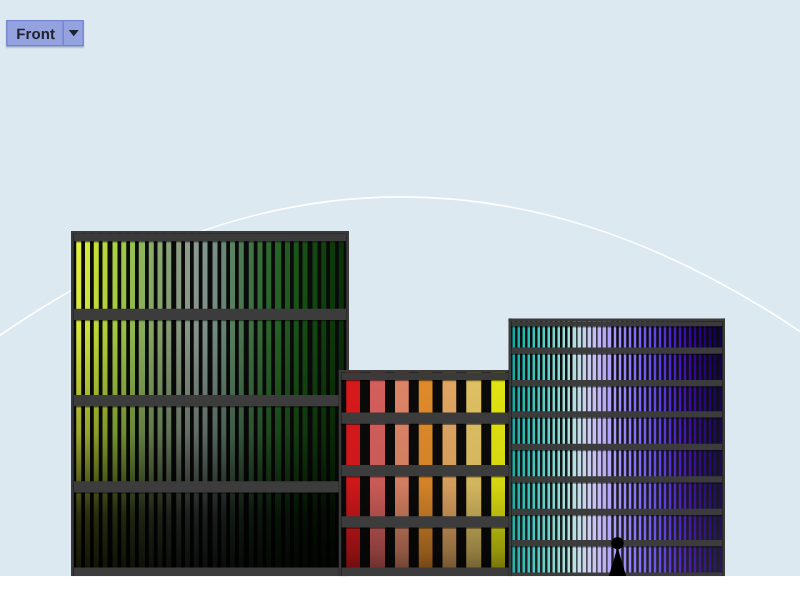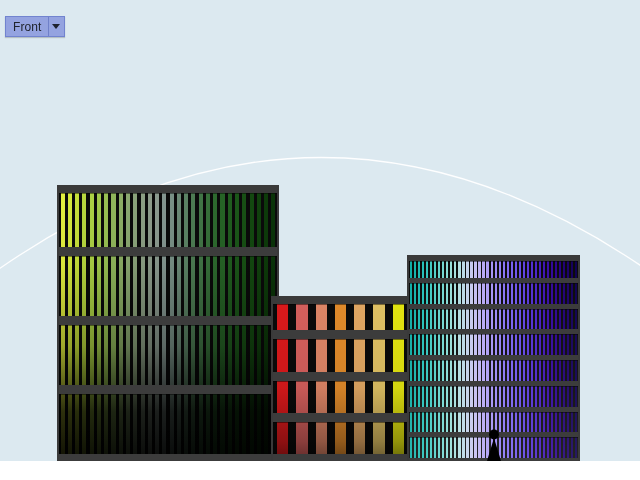--- a/index.html
+++ b/index.html
@@ -53,21 +53,21 @@
     border: 1px solid #7183cf;
     box-sizing: border-box;
     z-index: 40;
     box-shadow: 0 1px 1px rgba(0,0,0,0.18);
   }
   #view-selector .vs-label {
     display: flex;
     align-items: center;
     padding: 0 6px 0 7px;
     font-size: 12px;
-    font-weight: normal;
+    font-weight: bold;
     color: #20242e;
     letter-spacing: 0.1px;
     white-space: nowrap;
   }
   #view-selector .vs-sep {
     width: 1px;
     background: #6f80c9;
   }
   #view-selector .vs-arrow {
     width: 15px;

